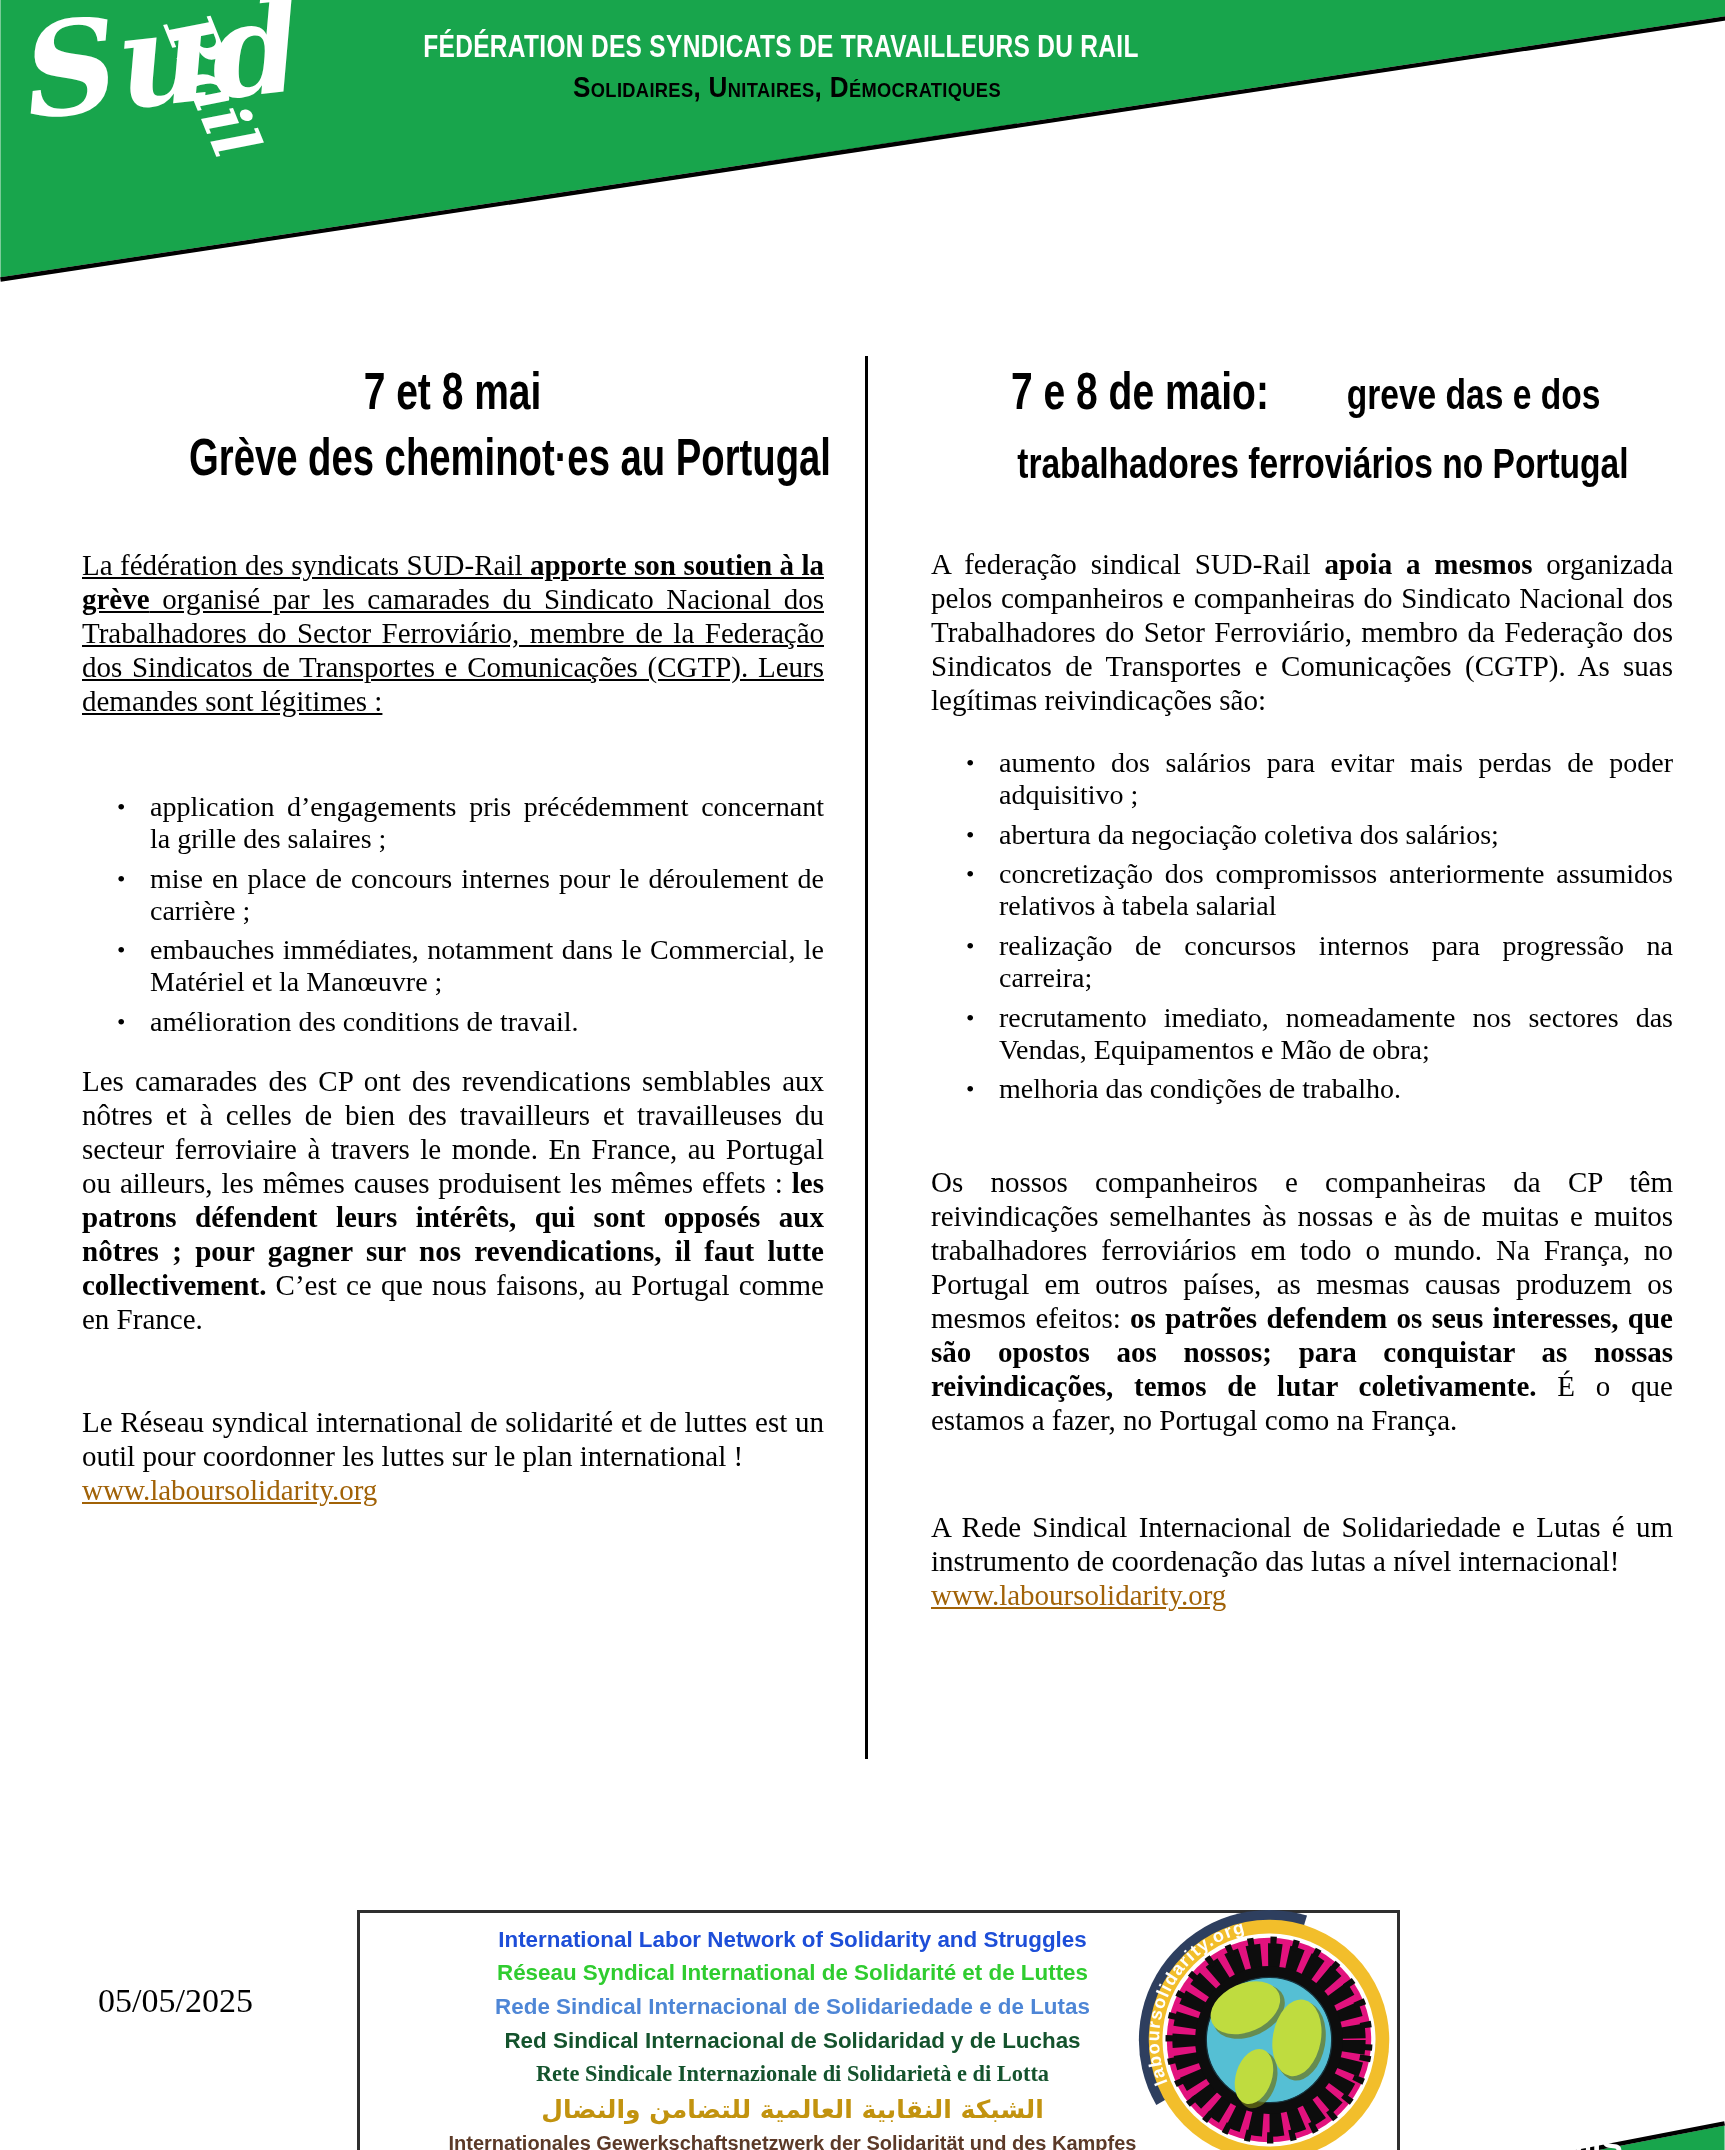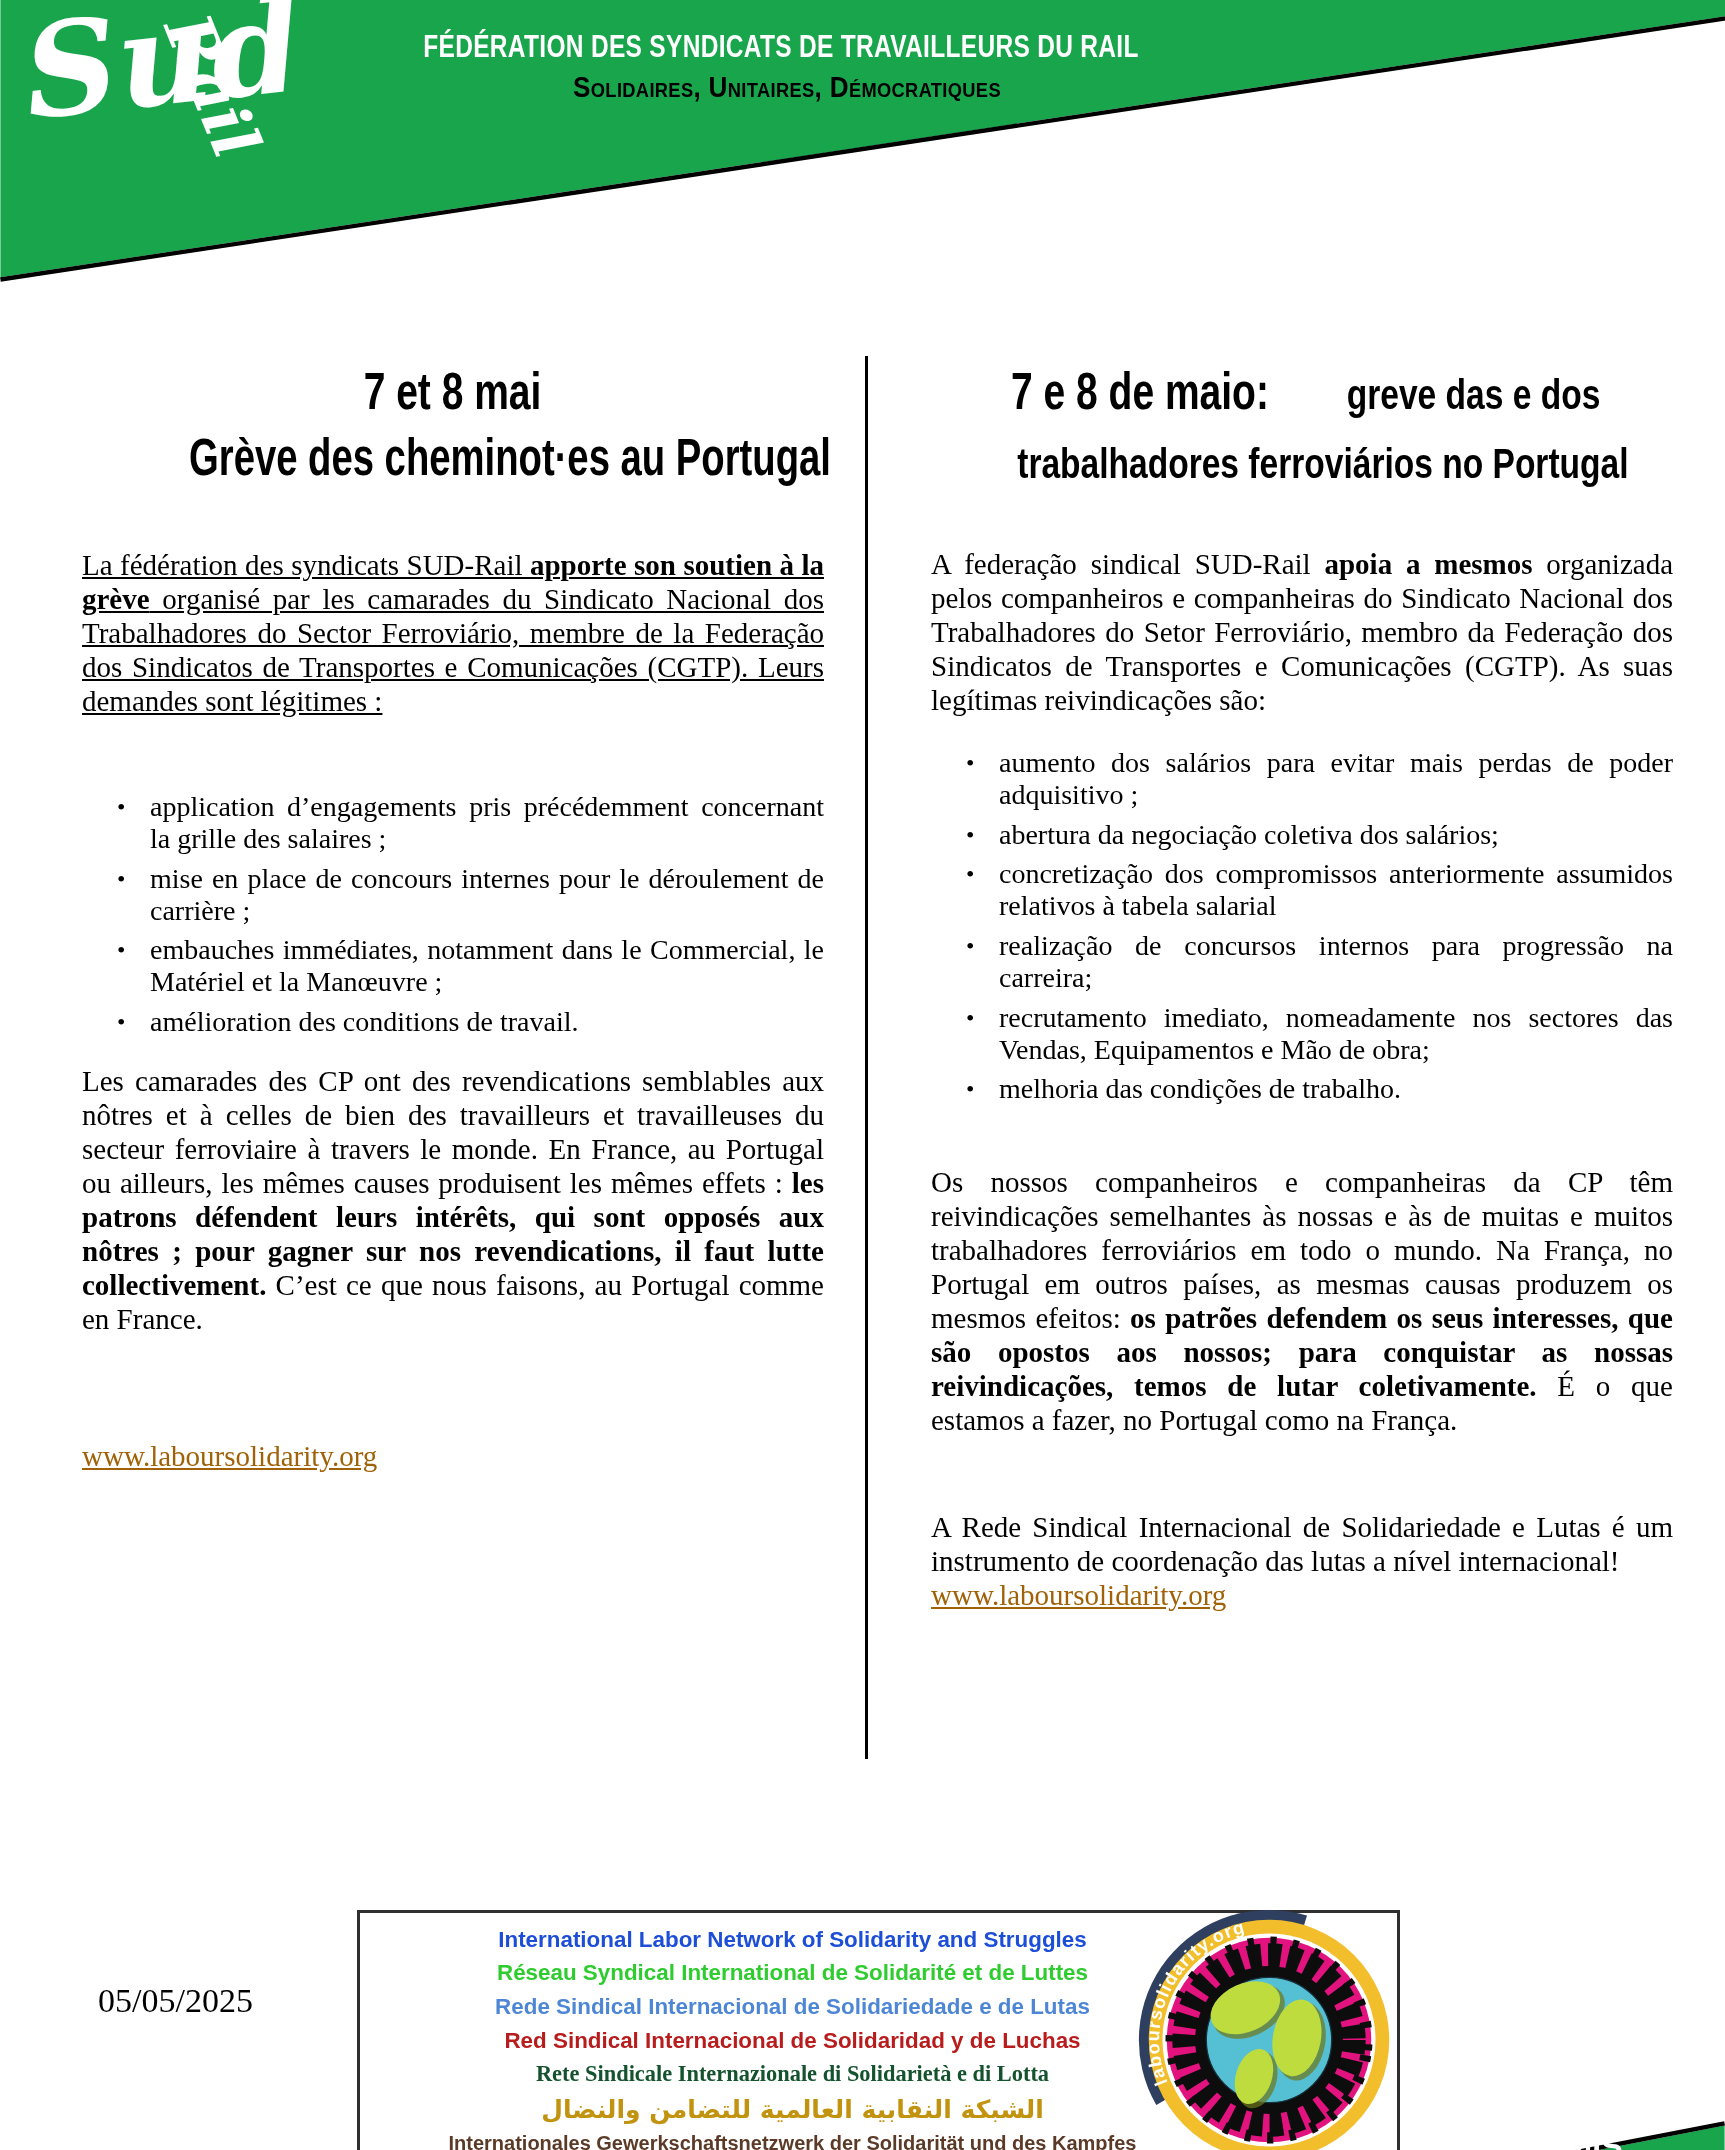--- a/index.html
+++ b/index.html
@@ -96,21 +96,21 @@
 
   <ul class="blist blist-l">
     <li><span>application d’engagements pris précédemment concernant la grille des salaires ;</span></li>
     <li><span>mise en place de concours internes pour le déroulement de carrière ;</span></li>
     <li><span>embauches immédiates, notamment dans le Commercial, le Matériel et la Manœuvre ;</span></li>
     <li><span>amélioration des conditions de travail.</span></li>
   </ul>
 
   <p class="p2-l"><span>Les camarades des CP ont des revendications semblables aux nôtres et à celles de bien des travailleurs et travailleuses du secteur ferroviaire à travers le monde. En France, au Portugal ou ailleurs, les mêmes causes produisent les mêmes effets : </span><span class="bold">les patrons défendent leurs intérêts, qui sont opposés aux nôtres ; pour gagner sur nos revendications, il faut lutte collectivement.</span><span> C’est ce que nous faisons, au Portugal comme en France.</span></p>
 
-  <p class="p3-l"><br><a class="weblink">www.laboursolidarity.org</a></p>
+  <p class="p3-l"><span>Le Réseau syndical international de solidarité et de luttes est un outil pour coordonner les luttes sur le plan international ! </span><br><a class="weblink">www.laboursolidarity.org</a></p>
 </article>
 
 <article class="abs col col-right">
   <h1><span class="cond h-big">7 e 8 de maio:</span><span class="cond2 h-med"> greve das e dos</span><br>
       <span class="cond2 h-med">trabalhadores ferroviários no Portugal</span></h1>
 
   <p class="p1-r"><span>A federação sindical SUD-Rail </span><span class="bold">apoia a mesmos</span><span> organizada pelos companheiros e companheiras do Sindicato Nacional dos Trabalhadores do Setor Ferroviário, membro da Federação dos Sindicatos de Transportes e Comunicações (CGTP). As suas legítimas reivindicações são:</span></p>
 
   <ul class="blist blist-r">
     <li><span>aumento dos salários para evitar mais perdas de poder adquisitivo ;</span></li>
@@ -125,21 +125,21 @@
 
   <p class="p3-r"><span>A Rede Sindical Internacional de Solidariedade e Lutas é um instrumento de coordenação das lutas a nível internacional! </span><br><a class="weblink">www.laboursolidarity.org</a></p>
 </article>
 
 <div class="abs date">05/05/2025</div>
 
 <div class="abs banner-box">
   <div class="bn" style="color: #1d4ed8;">International Labor Network of Solidarity and Struggles</div>
   <div class="bn" style="color: rgb(47, 204, 47);">Réseau Syndical International de Solidarité et de Luttes</div>
   <div class="bn" style="color: rgb(78, 134, 214);">Rede Sindical Internacional de Solidariedade e de Lutas</div>
-  <div class="bn" style="color: #b91c1c;">Red Sindical Internacional de Solidaridad y de Luchas</div>
+  <div class="bn" style="color: #14532d;">Red Sindical Internacional de Solidaridad y de Luchas</div>
   <div class="bn bn-it" style="color: #14532d;">Rete Sindicale Internazionale di Solidarietà e di Lotta</div>
   <div class="bn bn-ar" dir="rtl" style="color: rgb(194, 147, 15);">الشبكة النقابية العالمية للتضامن والنضال</div>
   <div class="bn bn-de" style="color: rgb(92, 58, 40);">Internationales Gewerkschaftsnetzwerk der Solidarität und des Kampfes</div>
 </div>
 
 <svg class="abs ilnss-logo" width="262" height="262" viewBox="0 0 610 610">
 
   <path d="M305,305 L42.6,456.5 A303,303 0 0 1 393.5,15.3 Z" fill="#2E3F5F"></path>
 
   <circle cx="305" cy="305" r="280" fill="#F2BE2B"></circle>

